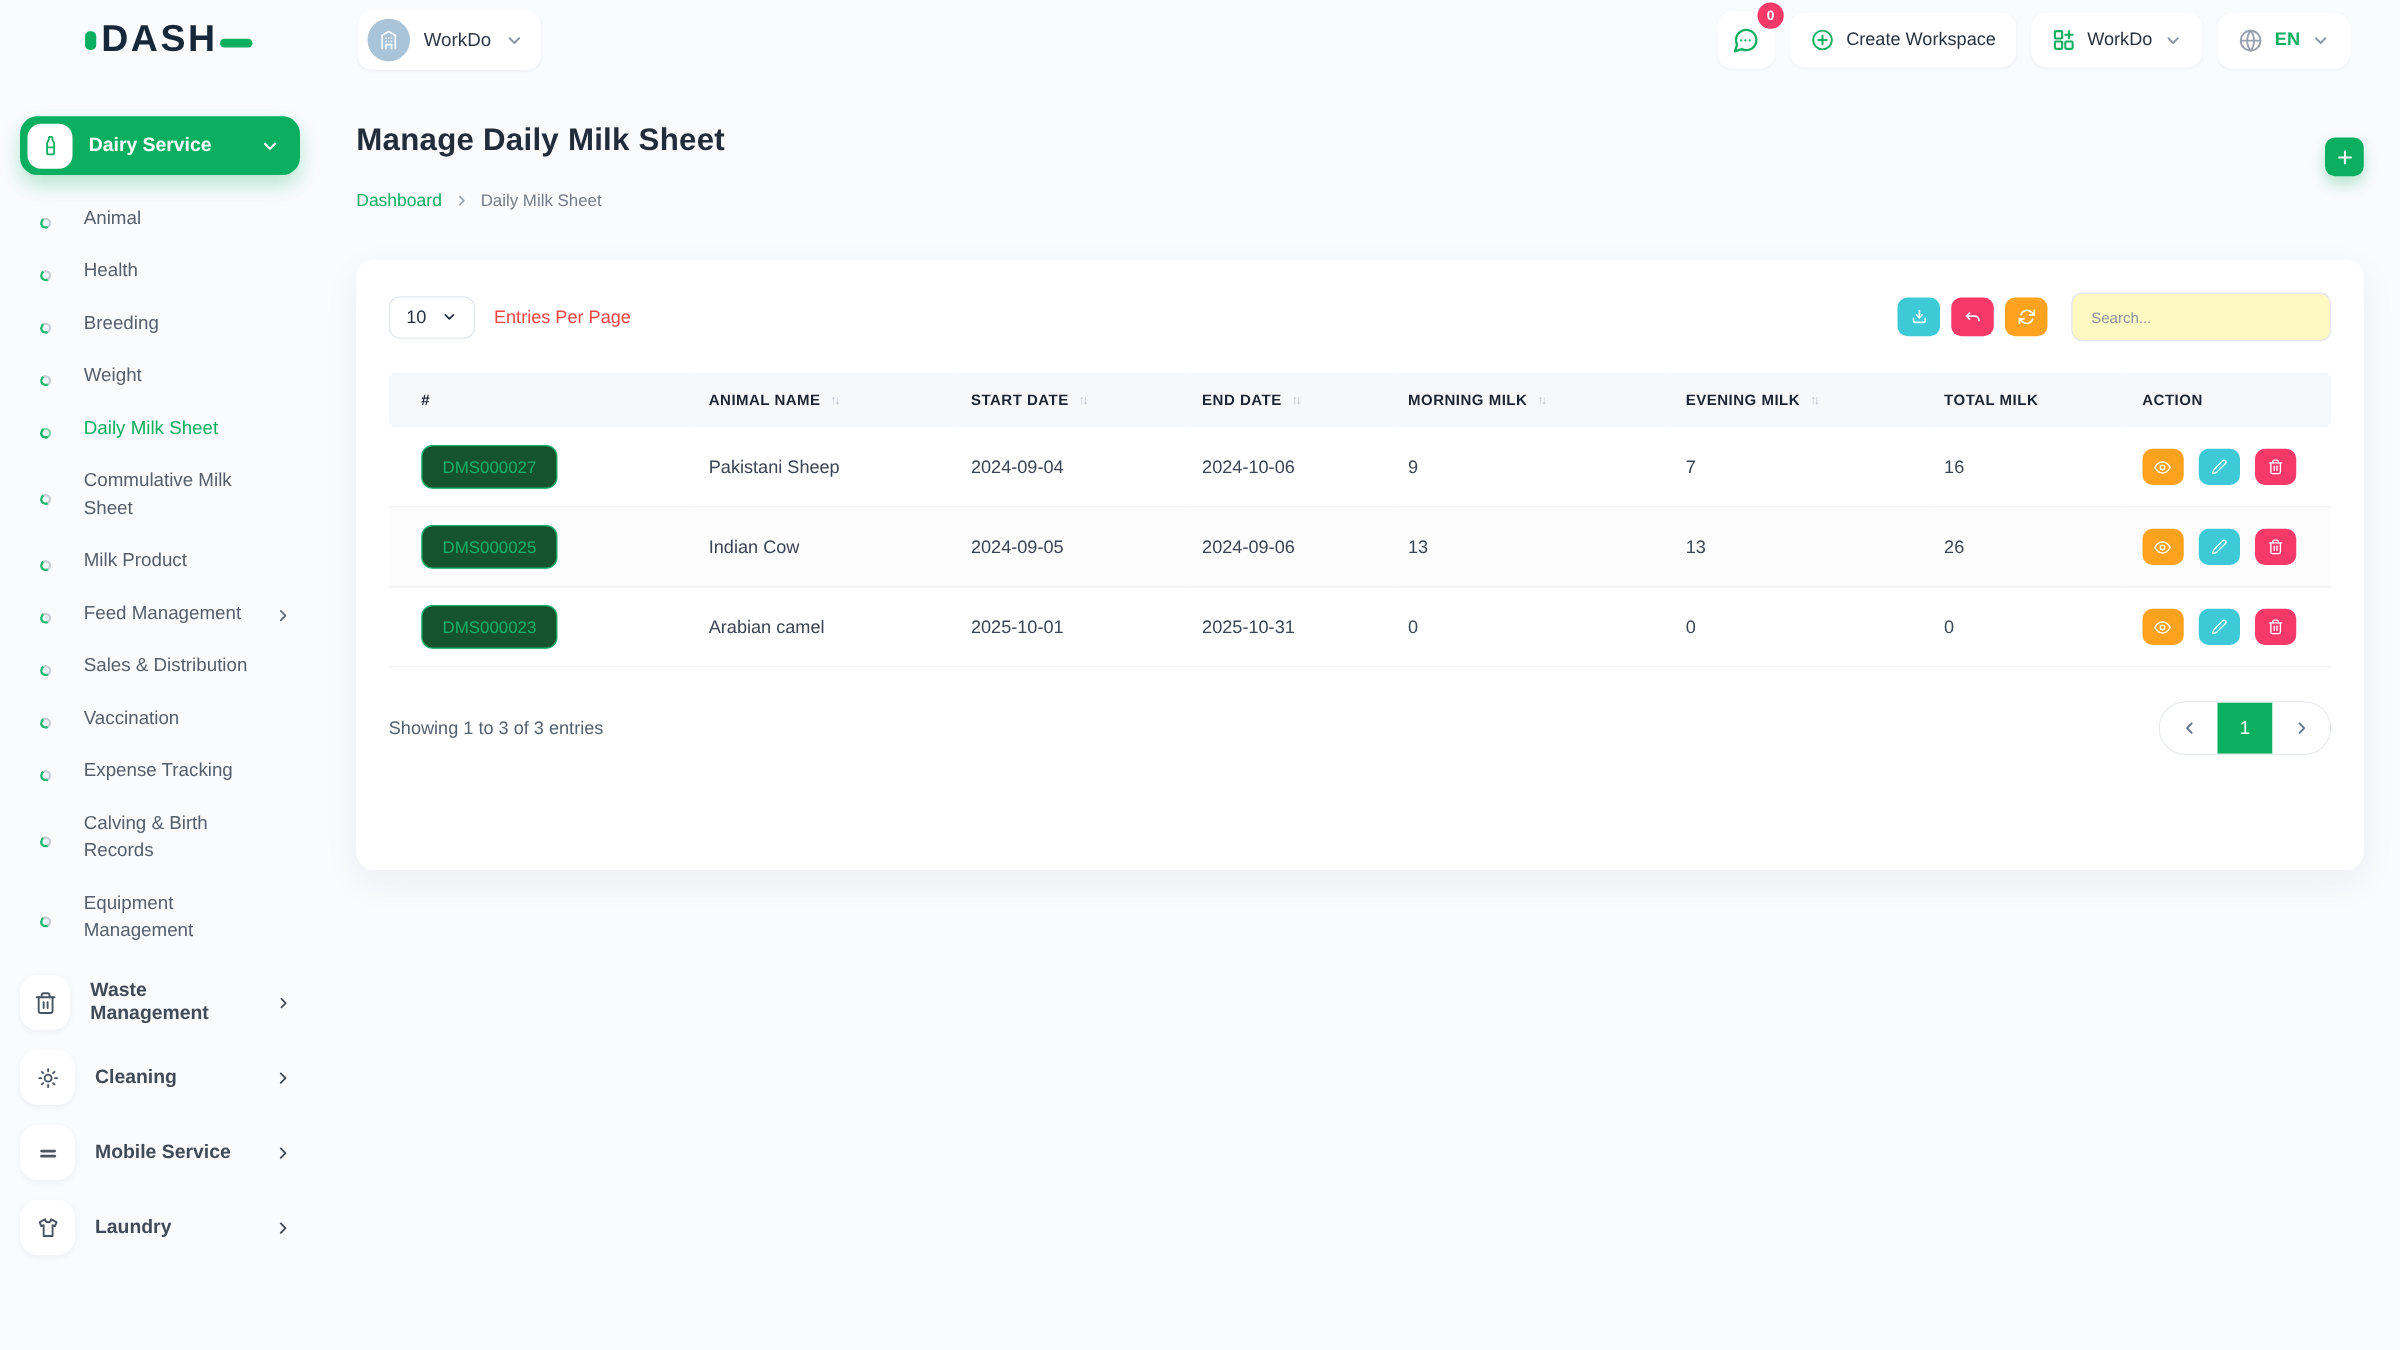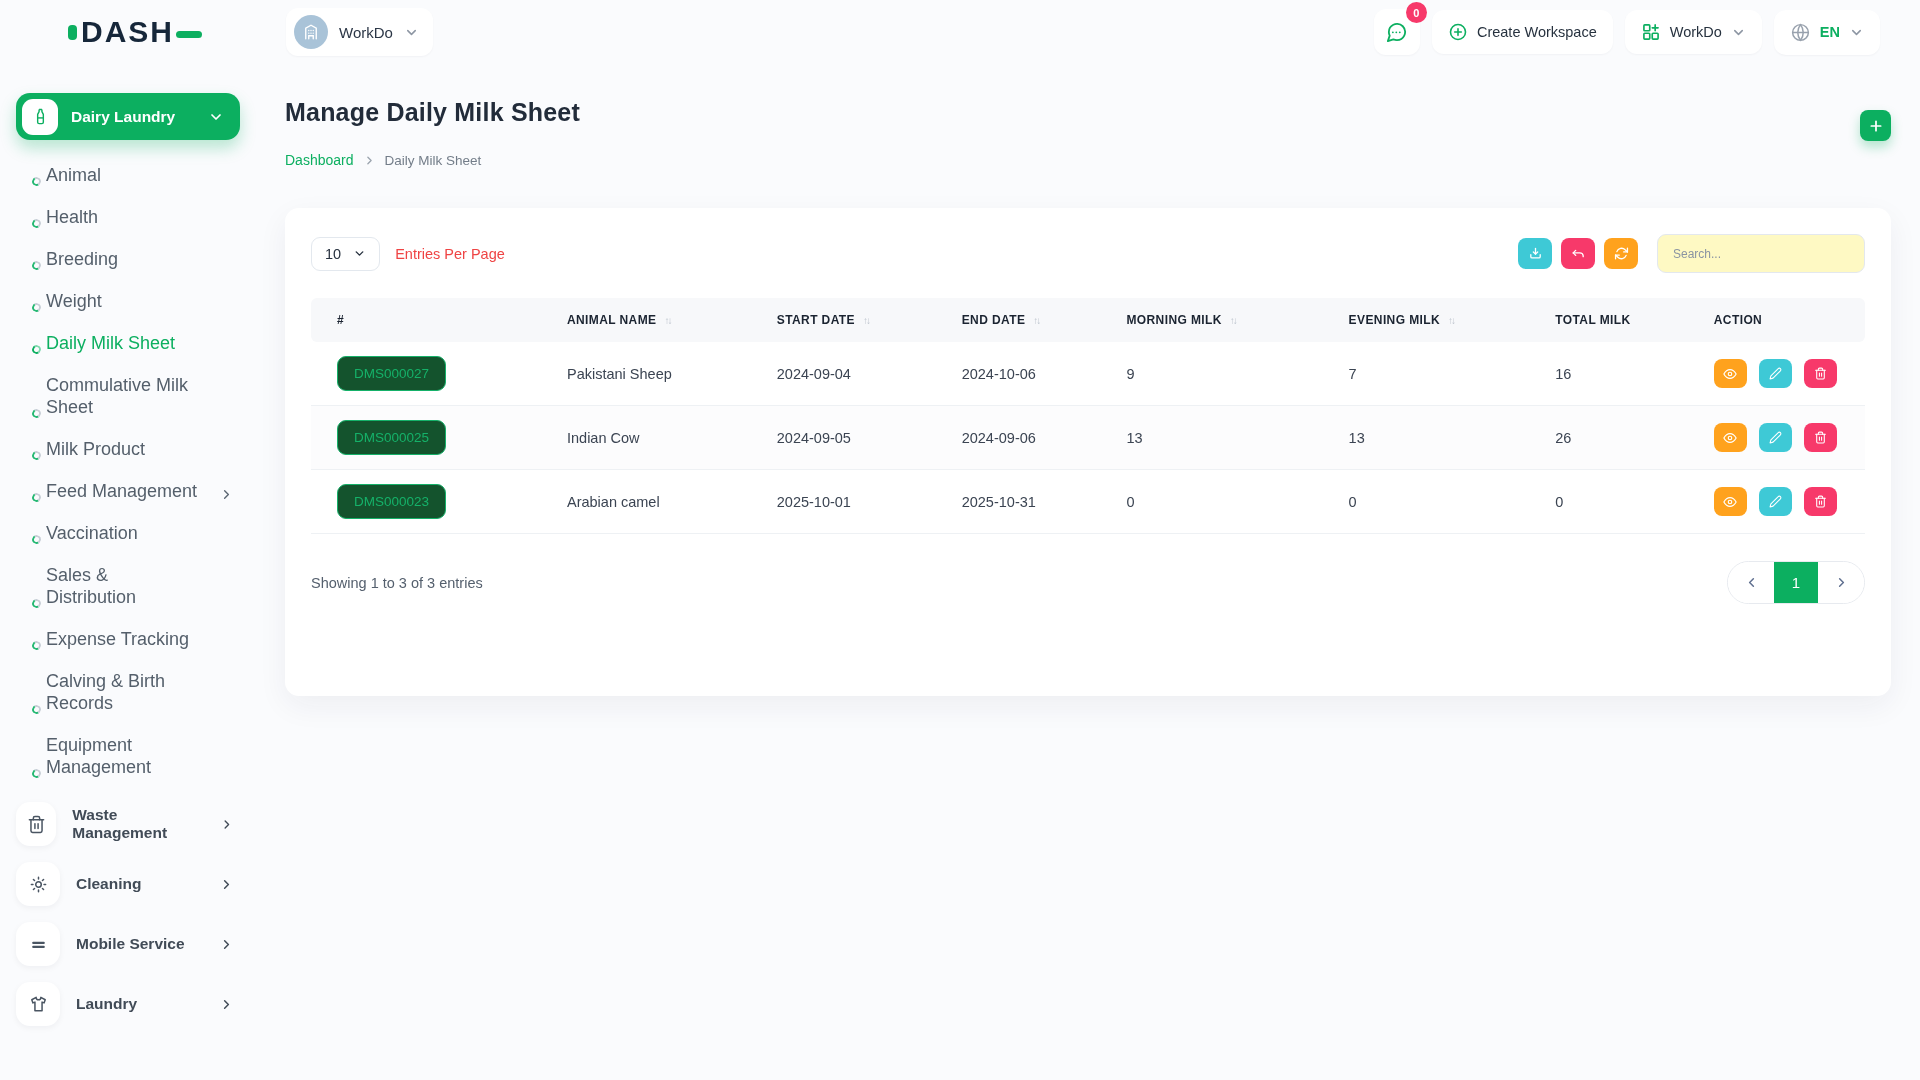--- a/index.html
+++ b/index.html
@@ -38,21 +38,21 @@
 
   
   .sidebar{position:absolute;left:0;top:64px;width:256px;bottom:0;padding:29px 16px 0;overflow:hidden;}
   .side-header{display:flex;align-items:center;gap:13px;background:var(--green);border-radius:14px;
     height:47px;padding:0 16px 0 6px;cursor:pointer;box-shadow:0 8px 16px rgba(12,175,96,.28);}
   .side-header .icon-box{width:36px;height:36px;background:#fff;border-radius:11px;color:var(--green);}
   .side-header .hd-label{color:#fff;font-size:15.5px;font-weight:700;}
   .side-header .chev{margin-left:auto;color:#fff;}
 
   .side-list{list-style:none;margin-top:14px;padding-left:10px;}
-  .side-item{display:flex;align-items:flex-end;gap:5px;padding:10px 6px;font-size:18px;line-height:22px;
+  .side-item{display:flex;align-items:center;gap:26px;padding:10px 6px;font-size:15px;line-height:22px;
     color:#545f6b;cursor:pointer;}
   .bullet{flex:none;margin-top:6px;width:9px;height:9px;border-radius:50%;
     border:2px solid #c7ced6;border-bottom-color:#25b873;border-left-color:#25b873;transform:rotate(14deg);}
   .side-item.active{color:var(--green);}
   .side-item.active .bullet{border-color:#7fd8ae;border-bottom-color:var(--green);border-left-color:var(--green);}
   .side-item .lbl{max-width:152px;}
   .side-item .chev{margin-left:auto;margin-top:3px;color:#5b6672;}
 
   .side-groups{margin-top:8px;}
   .side-group{display:flex;align-items:center;gap:16px;padding:6px 0;margin-bottom:4px;cursor:pointer;}
@@ -188,21 +188,21 @@
 </header>
 
 <nav class="sidebar">
   <div class="side-header">
     <span class="icon-box center">
       <svg width="17" height="17" viewBox="0 0 24 24" fill="none" stroke="currentColor" stroke-width="2" stroke-linejoin="round">
         <path d="M10 2h4M10 2v3.2L8 9v11a2 2 0 0 0 2 2h4a2 2 0 0 0 2-2V9l-2-3.8V2"></path>
           <path d="M8.5 14h7"></path>
       </svg>
     </span>
-    <span class="hd-label">Dairy Laundry</span>
+    <span class="hd-label">Dairy Service</span>
     <svg class="chev" width="16" height="16" viewBox="0 0 24 24" fill="none" stroke="currentColor" stroke-width="2.6" stroke-linecap="round" stroke-linejoin="round">
         <polyline points="6 9 12 15 18 9"></polyline>
       </svg>
   </div>
 
   <ul class="side-list">
       <li class="side-item">
     <span class="bullet"></span>
     <span class="lbl">Animal</span>
 
@@ -239,26 +239,26 @@
   </li>
       <li class="side-item">
     <span class="bullet"></span>
     <span class="lbl">Feed Management</span>
     <svg class="chev" width="15" height="15" viewBox="0 0 24 24" fill="none" stroke="currentColor" stroke-width="2.2" stroke-linecap="round" stroke-linejoin="round">
           <polyline points="9 6 15 12 9 18"></polyline>
         </svg>
   </li>
       <li class="side-item">
     <span class="bullet"></span>
+    <span class="lbl">Sales &amp; Distribution</span>
+
+  </li>
+      <li class="side-item">
+    <span class="bullet"></span>
     <span class="lbl">Vaccination</span>
-
-  </li>
-      <li class="side-item">
-    <span class="bullet"></span>
-    <span class="lbl">Sales &amp; Distribution</span>
 
   </li>
       <li class="side-item">
     <span class="bullet"></span>
     <span class="lbl">Expense Tracking</span>
 
   </li>
       <li class="side-item">
     <span class="bullet"></span>
     <span class="lbl">Calving &amp; Birth Records</span>

